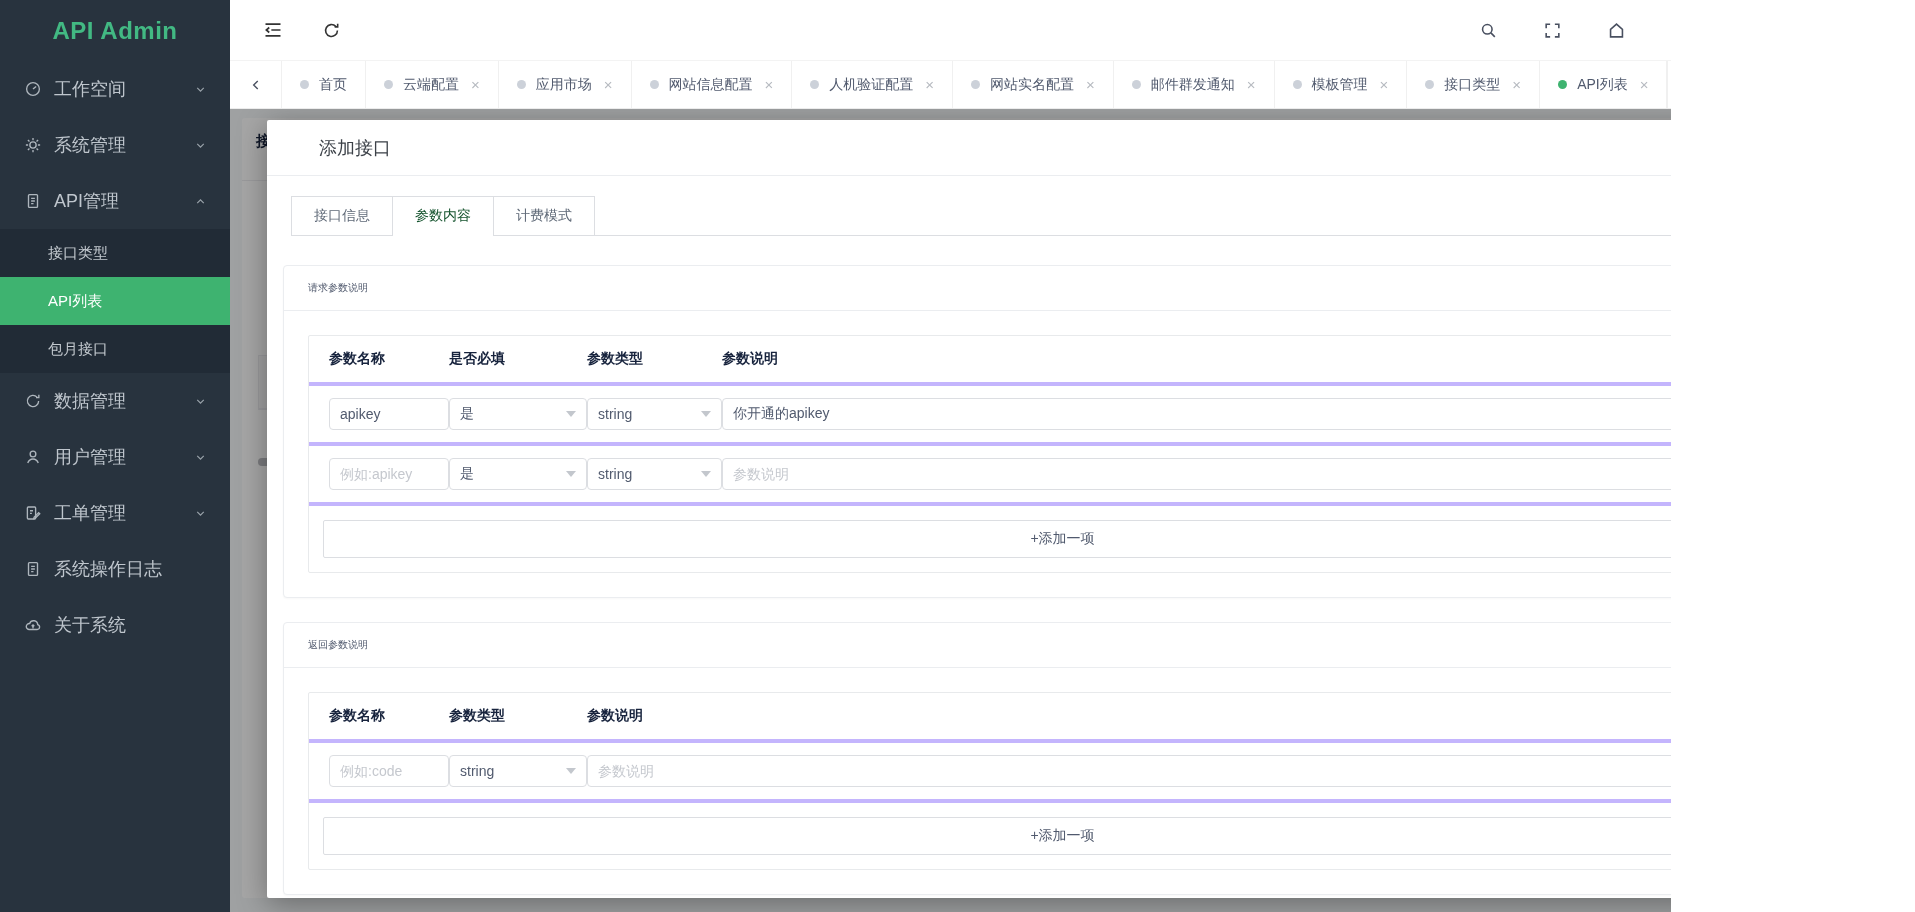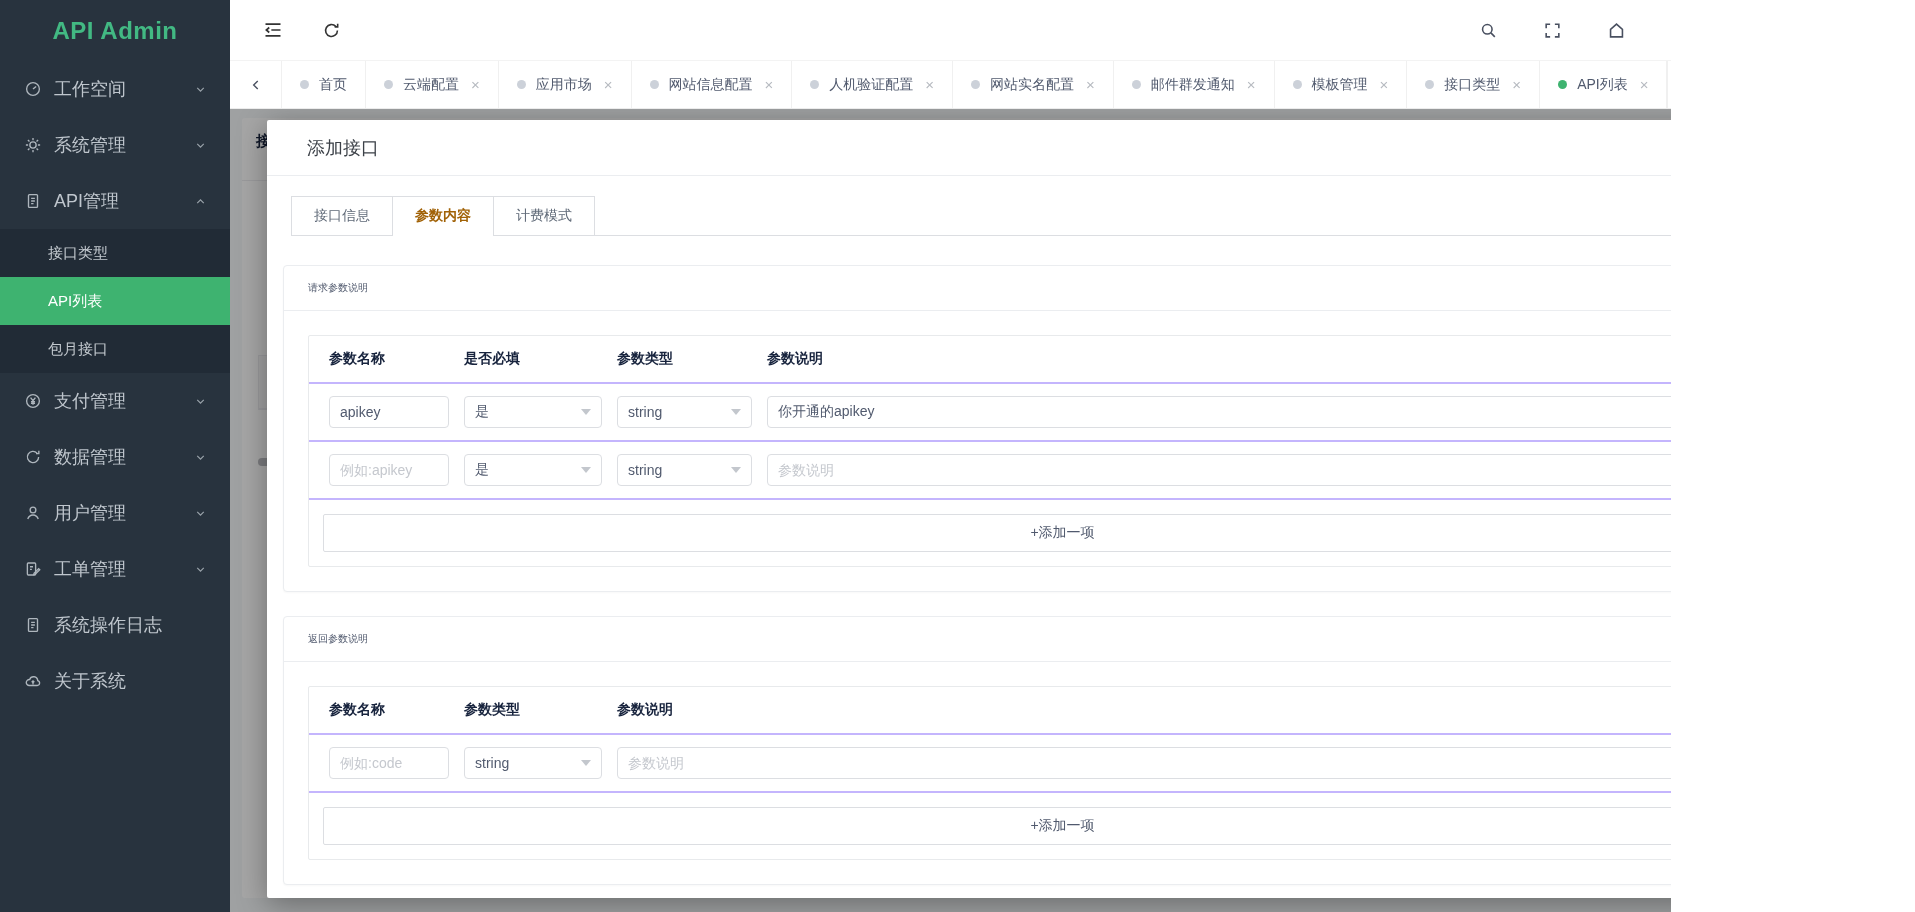--- a/index.html
+++ b/index.html
@@ -49,38 +49,38 @@
   .u-line { position:absolute; left:16px; right:16px; height:1px; background:#ececf0; }
   .u-scrolltrack { position:absolute; left:16px; right:16px; top:340px; height:8px; background:#f2f2f2; border-radius:4px; }
   .u-scrollthumb { position:absolute; left:0; top:0; width:210px; height:8px; background:#bdbfc3; border-radius:4px; }
 
   .overlay { position:absolute; inset:0; background:rgba(0,0,0,.35); z-index:5; }
 
   
   .modal { position:absolute; left:37px; top:11px; width:1591px; height:778px; background:#fff; border-radius:2px;
            box-shadow:0 6px 30px rgba(0,0,0,.35); z-index:10; }
   .m-head { height:56px; border-bottom:1px solid #ebedf0; display:flex; align-items:center; padding:0 40px; position:relative; }
-  .m-title { font-size:18px; color:#3c4148; }
+  .m-title { font-size:18px; color:#3c4148;margin-left:12px; }
   .m-close { position:absolute; right:20px; top:12px; width:32px; height:32px; background:none; border:none; color:#8f9399; font-size:22px; cursor:pointer; line-height:1; }
   .m-tabs { margin:20px 24px 9px 24px; display:flex; position:relative; }
   .m-tabs::after { content:""; position:absolute; left:0; right:0; bottom:0; height:1px; background:#dcdee2; }
   .m-tab { height:40px; display:flex; align-items:center; padding:0 22px; font-size:14px; color:#606a78; cursor:pointer;
            border:1px solid #dcdee2; border-right:none; background:#fff; position:relative; }
   .m-tab:last-child { border-right:1px solid #dcdee2; }
-  .m-tab.active { color:#a16207; font-weight:bold; z-index:2; }
+  .m-tab.active { color:#14532d; font-weight:normal; z-index:2; }
   .m-tab.active::after { content:""; position:absolute; left:0; right:0; bottom:-1px; height:1px; background:#fff; }
   .m-body { padding:20px 16px 0 16px; }
 
   .card { border:1px solid #ebedf0; border-radius:4px; background:#fff; box-shadow:0 1px 2px rgba(0,0,0,.03); }
   .card + .card { margin-top:24px; }
   .card-head { padding:15px 24px; font-size:10px; color:#515a6e; border-bottom:1px solid #ebedf0; }
   .card-body { padding:24px; }
 
   .ptable { border:1px solid #e8eaec; border-radius:2px; }
-  .pt-row { display:grid; align-items:center; column-gap:15px; padding:12px 20px; border-bottom:2px solid #c4b5fd; }
+  .pt-row { display:grid; align-items:center; padding:12px 20px; border-bottom:4px solid #c4b5fd; }
   .req .pt-row { grid-template-columns:120px 138px 135px 1fr 44px; }
   .ret .pt-row { grid-template-columns:120px 138px 1fr 44px; }
   .pt-head { padding:14px 20px; font-size:14px; font-weight:bold; color:#17233d; }
   .cell-action { text-align:center; }
   .pin { height:32px; border:1px solid #dcdee2; border-radius:4px; padding:0 10px; font-size:14px; color:#515a6e; width:100%; outline:none; font-family:inherit; }
   .pin::placeholder { color:#c5c8ce; }
   .psel { height:32px; border:1px solid #dcdee2; border-radius:4px; padding:0 10px; font-size:14px; color:#515a6e;
           display:flex; align-items:center; justify-content:space-between; background:#fff; cursor:pointer; }
   .caret { width:0; height:0; border-left:5px solid transparent; border-right:5px solid transparent; border-top:6px solid #c3c7cd; margin-left:8px; }
   .pdel { width:44px; height:32px; background:#f16d6d; border:none; border-radius:4px; cursor:pointer; display:flex; align-items:center; justify-content:center; }
@@ -150,34 +150,20 @@
         <span>接口类型</span>
       </div>
       <div class="s-subitem active">
         <span>API列表</span>
       </div>
       <div class="s-subitem">
         <span>包月接口</span>
       </div>
     </div>
 
-    <div class="s-item">
-      <span class="s-ico">
-        <svg class="icon-svg" width="18" height="18" viewBox="0 0 24 24" fill="none" stroke="currentColor" stroke-width="1.8">
-            <circle cx="12" cy="12" r="8.5"></circle>
-            <path d="M8.8 7.5l3.2 4 3.2-4M12 11.5V17M9.3 13h5.4M9.3 15.2h5.4"></path>
-          </svg>
-      </span>
-      <span class="s-label">支付管理</span>
-      <span class="s-chev">
-        <svg class="icon-svg" width="13" height="13" viewBox="0 0 24 24" fill="none" stroke="currentColor" stroke-width="2.2">
-            <path d="M6 9l6 6 6-6"></path>
-          </svg>
-      </span>
-    </div>
 
     <div class="s-item">
       <span class="s-ico">
         <svg class="icon-svg" width="18" height="18" viewBox="0 0 24 24" fill="none" stroke="currentColor" stroke-width="1.8">
             <path d="M19.5 12a7.5 7.5 0 1 1-2.1-5.2"></path>
             <path d="M19.8 3.6V7.4h-3.8"></path>
           </svg>
       </span>
       <span class="s-label">数据管理</span>
       <span class="s-chev">

